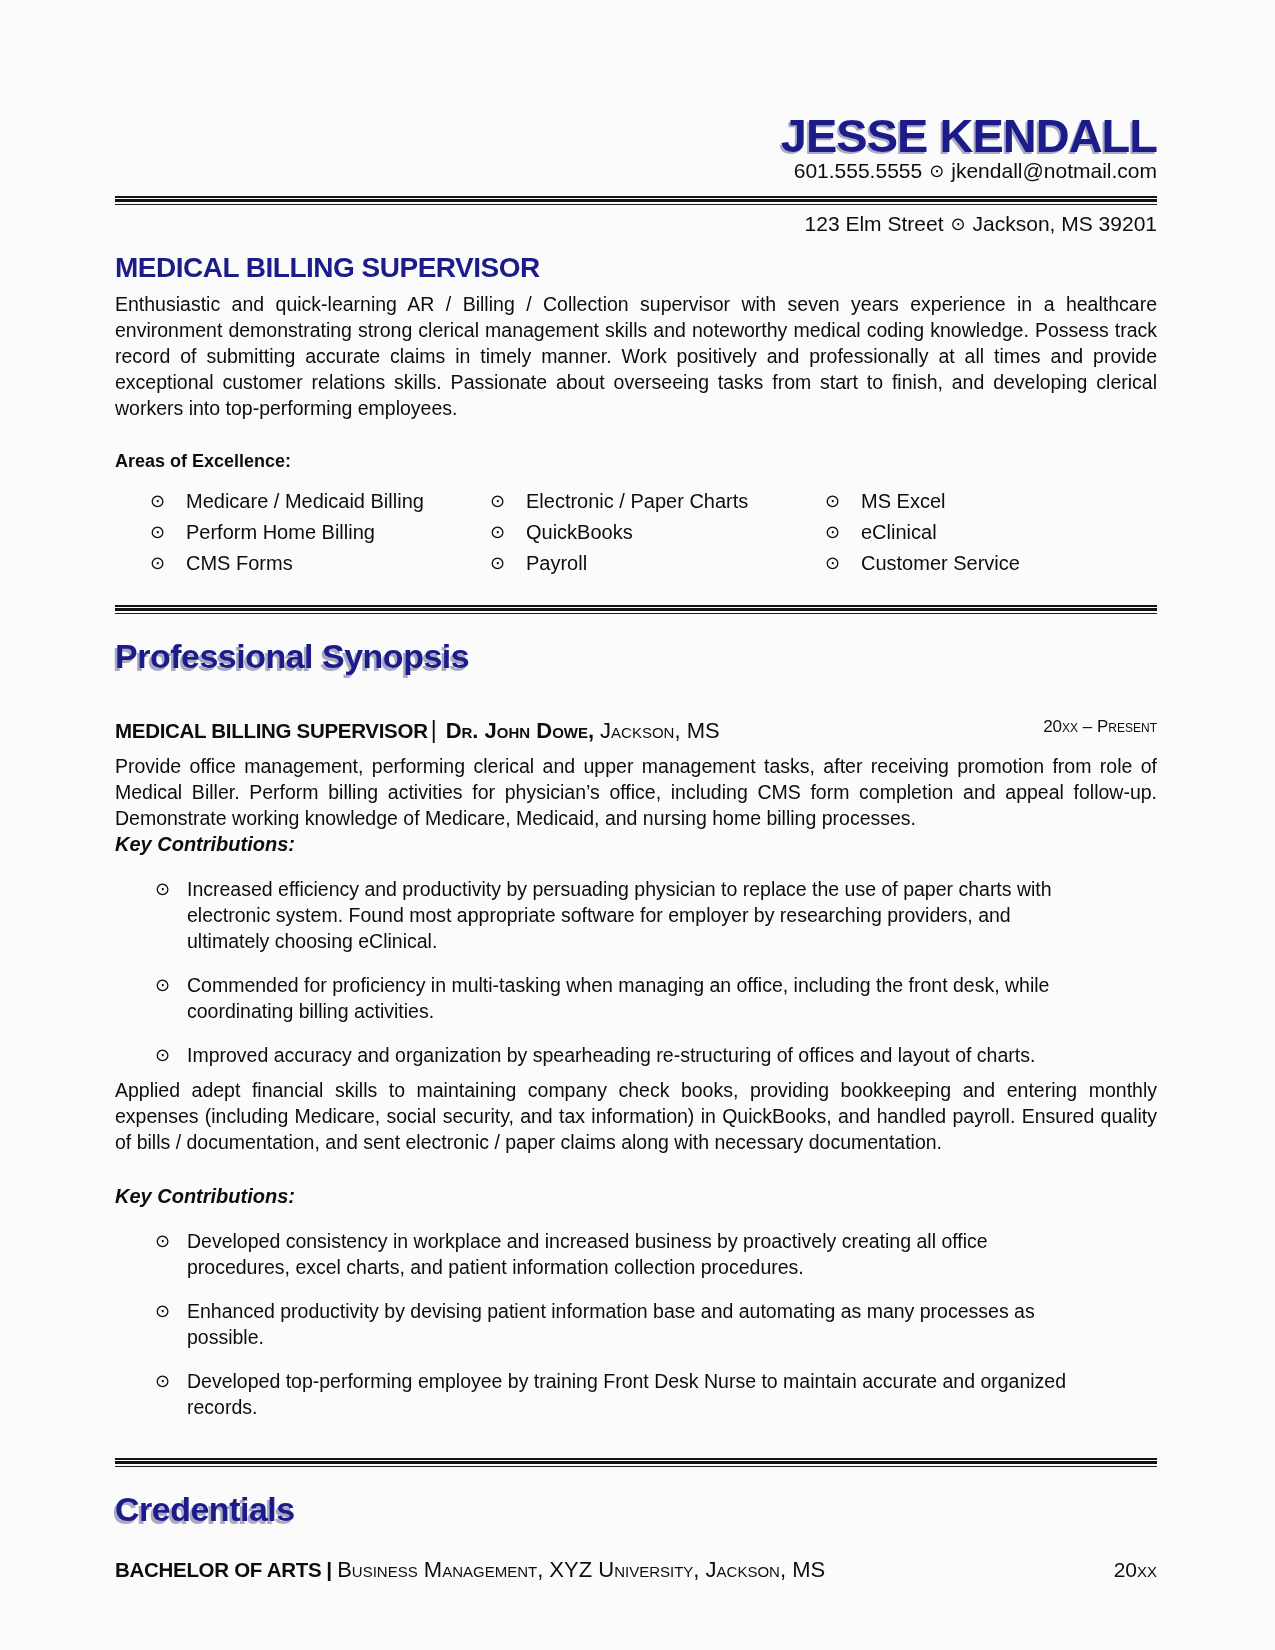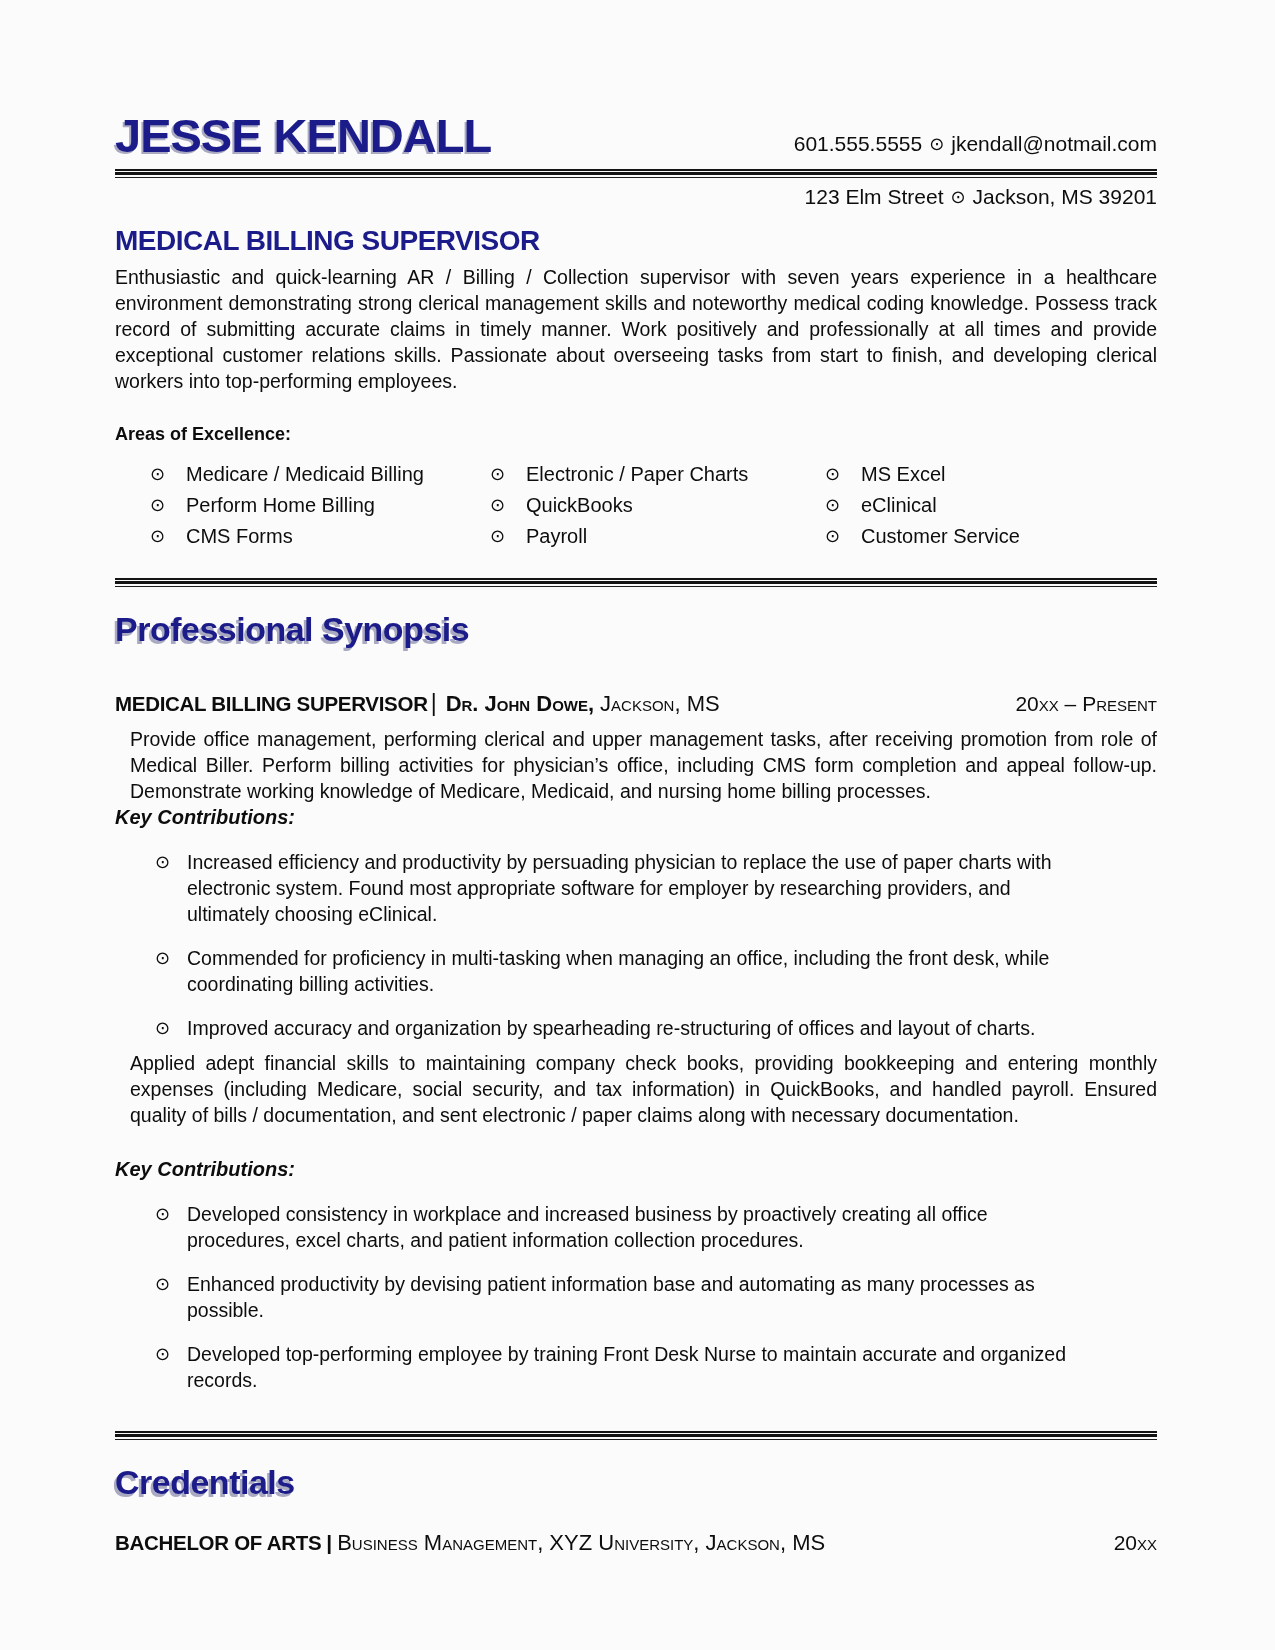--- a/index.html
+++ b/index.html
@@ -8,21 +8,21 @@
     margin:0 auto;
     background:#fbfbfb;
     box-sizing:border-box;
     padding:112px 118px 0 115px;
     font-family:"Liberation Sans","DejaVu Sans",sans-serif;
     color:#0d0d0d;
     overflow:hidden;
   }
 
   
-  .header-row { display:flex; justify-content:space-between; align-items:flex-end; }
+  .header-row { display:flex; justify-content:space-between; align-items:flex-end;flex-direction:column; }
   .name {
     margin:0; font-size:47px; font-weight:bold; line-height:1;
     color:#1b1b8a; letter-spacing:-1px;
     text-shadow:-2px 2px 0 #a9a9c2;
   }
   .contact { font-size:21px; padding-bottom:3px; white-space:nowrap; }
   .glyph-sep { font-size:18px; margin:0 7px; position:relative; top:-1px; }
 
   .rule {
     height:9px; margin-top:10px;
@@ -55,30 +55,30 @@
   .skill { display:flex; font-size:20px; line-height:24px; }
   .skill .bullet { flex:none; width:20px; margin-right:16px; font-size:18px; }
 
   
   .section-heading {
     margin:24px 0 0; font-size:34px; font-weight:bold; line-height:1.1;
     color:#1b1b8a; letter-spacing:-0.5px;
     text-shadow:-2.5px 2.5px 0 #a9a9c2;
   }
 
-  .job-header { display:flex; justify-content:space-between; align-items:center; margin-top:42px; }
+  .job-header { display:flex; justify-content:space-between; align-items:flex-start; margin-top:42px; }
   .job-header.second { margin-top:48px; }
   .job-left { white-space:nowrap; }
   .job-title { font-weight:bold; font-size:20.5px; letter-spacing:-0.3px; }
   .job-sep { font-weight:400; font-size:23px; margin:0 9px 0 3px; }
   .job-company { font-weight:bold; font-variant:small-caps; font-size:22px; margin-right:6px; }
   .job-loc { font-variant:small-caps; font-size:22px; }
-  .job-dates { font-variant:small-caps; font-size:21px; }
-
-  .job-summary { margin-top:9px;margin-left:15px; }
+  .job-dates { font-variant:small-caps; font-size:17px; }
+
+  .job-summary { margin-top:9px; }
   .kc-label { margin:2px 0 0; font-size:20px; font-weight:bold; font-style:italic; }
   .kc-label.spaced { margin-top:30px; }
   .kc-list { margin-top:20px; display:flex; flex-direction:column; gap:18px; }
   .kc-item { display:flex; font-size:19.5px; line-height:26px; }
   .kc-item .bullet { flex:none; width:32px; margin-left:40px; font-size:18px; }
   .kc-text { flex:1; padding-right:72px; }
 
   
   .cred-row { display:flex; justify-content:space-between; align-items:baseline; }
   .cred-row.r1 { margin-top:28px; }

